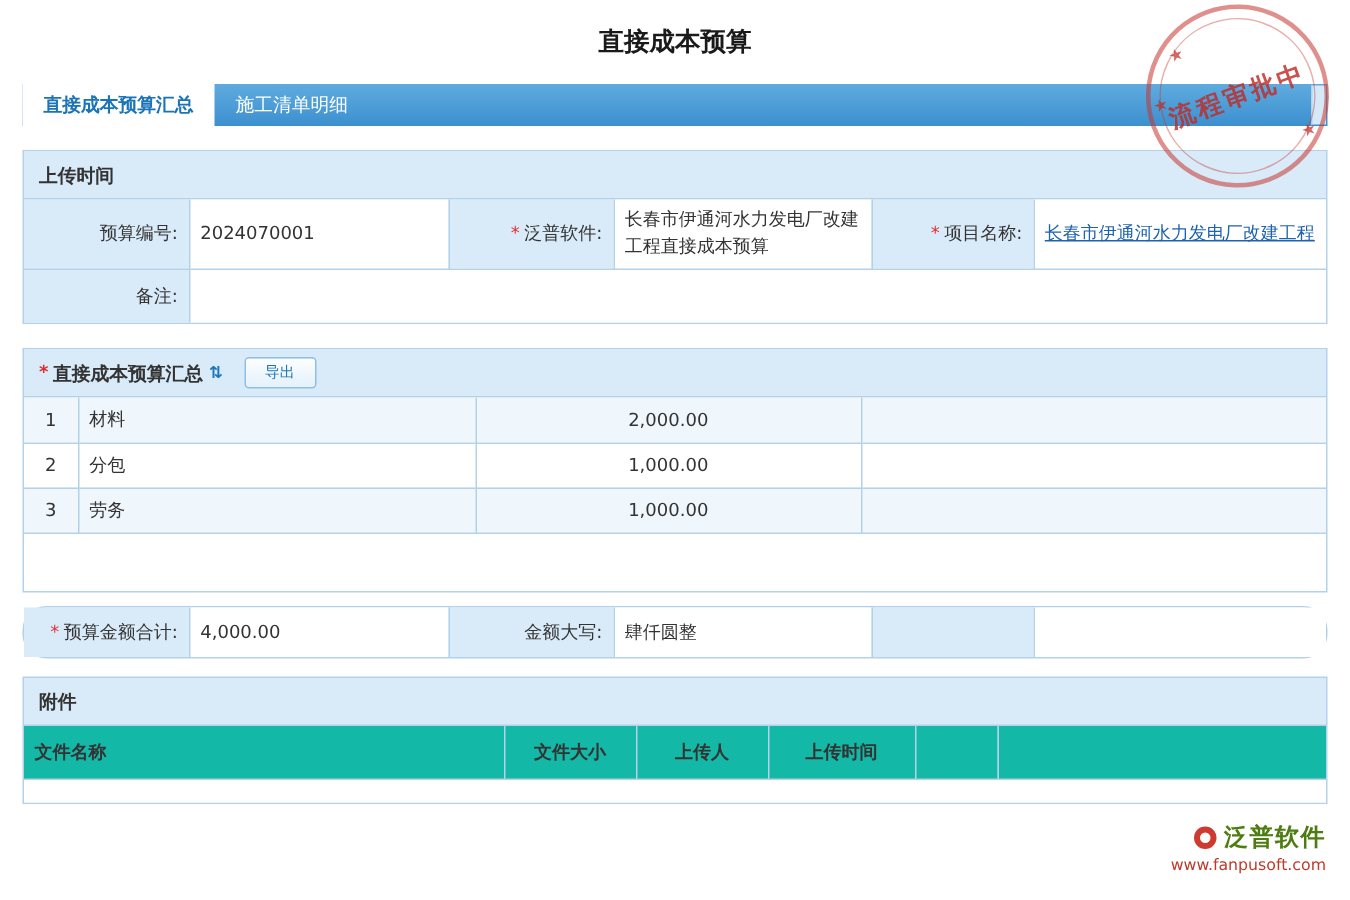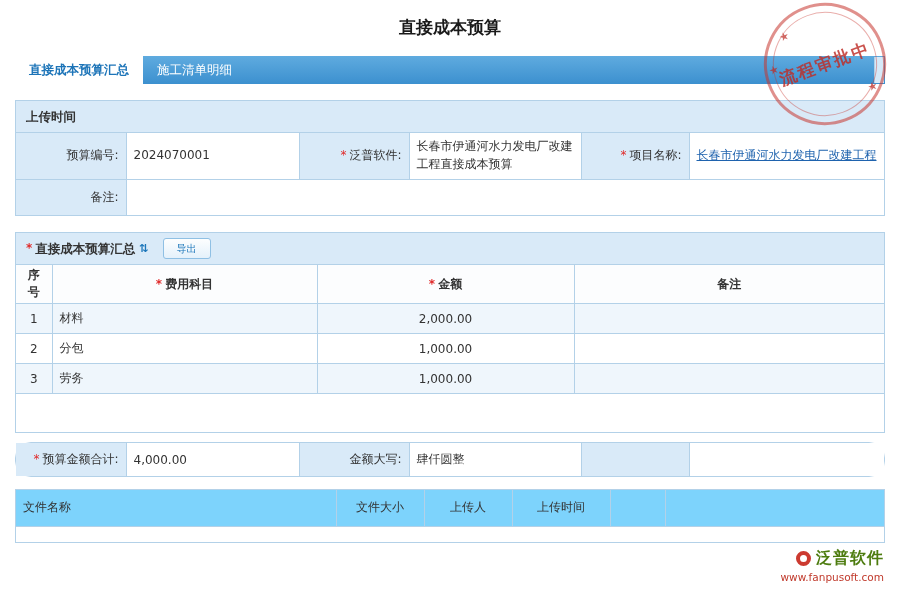--- a/index.html
+++ b/index.html
@@ -52,21 +52,21 @@
 
   .grid th { height:28px; background:#fcfdfe; font-weight:bold; text-align:center; padding:2px 6px; }
   .grid td { height:30px; }
   .grid tr.odd td { background:#eff6fc; }
   .grid tr.even td { background:#fff; }
   .c { text-align:center; } .l { text-align:left; }
   .filler { height:38px; background:#fff; }
 
   .totals td { height:33px; }
 
-  .attach th { height:36px; background:#7dd3fc; font-weight:normal; }
+  .attach th { height:36px; background:#14b8a6; font-weight:bold; }
   .attach th.l { text-align:left; }
   .attach-filler { height:15px; background:#fff; }
 
   .logo { position:absolute; right:16px; top:548px; z-index:5; text-align:right; }
   .logo-row { display:flex; align-items:center; justify-content:flex-end; }
   .logo-mark { display:inline-block; width:15px; height:15px; border:4px solid #cc3a30;
                border-radius:50%; margin-right:5px; }
   .logo-name { font-size:16px; font-weight:bold; color:#4d7c0f; letter-spacing:1px; }
   .logo-url { font-size:10.5px; color:#c0392b; margin-top:2px;margin-left:14px; }
 </style>
@@ -129,26 +129,20 @@
       <button class="export-btn">导出</button>
     </div>
     <table class="grid">
       <colgroup>
           <col style="width:36px">
           <col style="width:265px">
           <col style="width:257px">
           <col>
         </colgroup>
       <tbody>
-          <tr>
-        <th>序号</th>
-        <th><span class="req">*</span><span>费用科目</span></th>
-        <th><span class="req">*</span><span>金额</span></th>
-        <th>备注</th>
-      </tr>
       <tr class="odd">
         <td class="c">1</td>
         <td class="l">材料</td>
         <td class="c">2,000.00</td>
         <td></td>
       </tr>
       <tr class="even">
         <td class="c">2</td>
         <td class="l">分包</td>
         <td class="c">1,000.00</td>
@@ -182,20 +176,23 @@
         <td class="lbl">金额大写:</td>
         <td class="val">肆仟圆整</td>
         <td class="lbl"></td>
         <td class="val"></td>
       </tr>
     </tbody>
       </table>
   </div>
 
   <div class="box mt12">
+    <div class="section-hd">
+      <span>附件</span>
+    </div>
     <table class="attach">
       <colgroup>
           <col style="width:320px">
           <col style="width:88px">
           <col style="width:88px">
           <col style="width:98px">
           <col style="width:55px">
           <col>
         </colgroup>
       <tbody>

